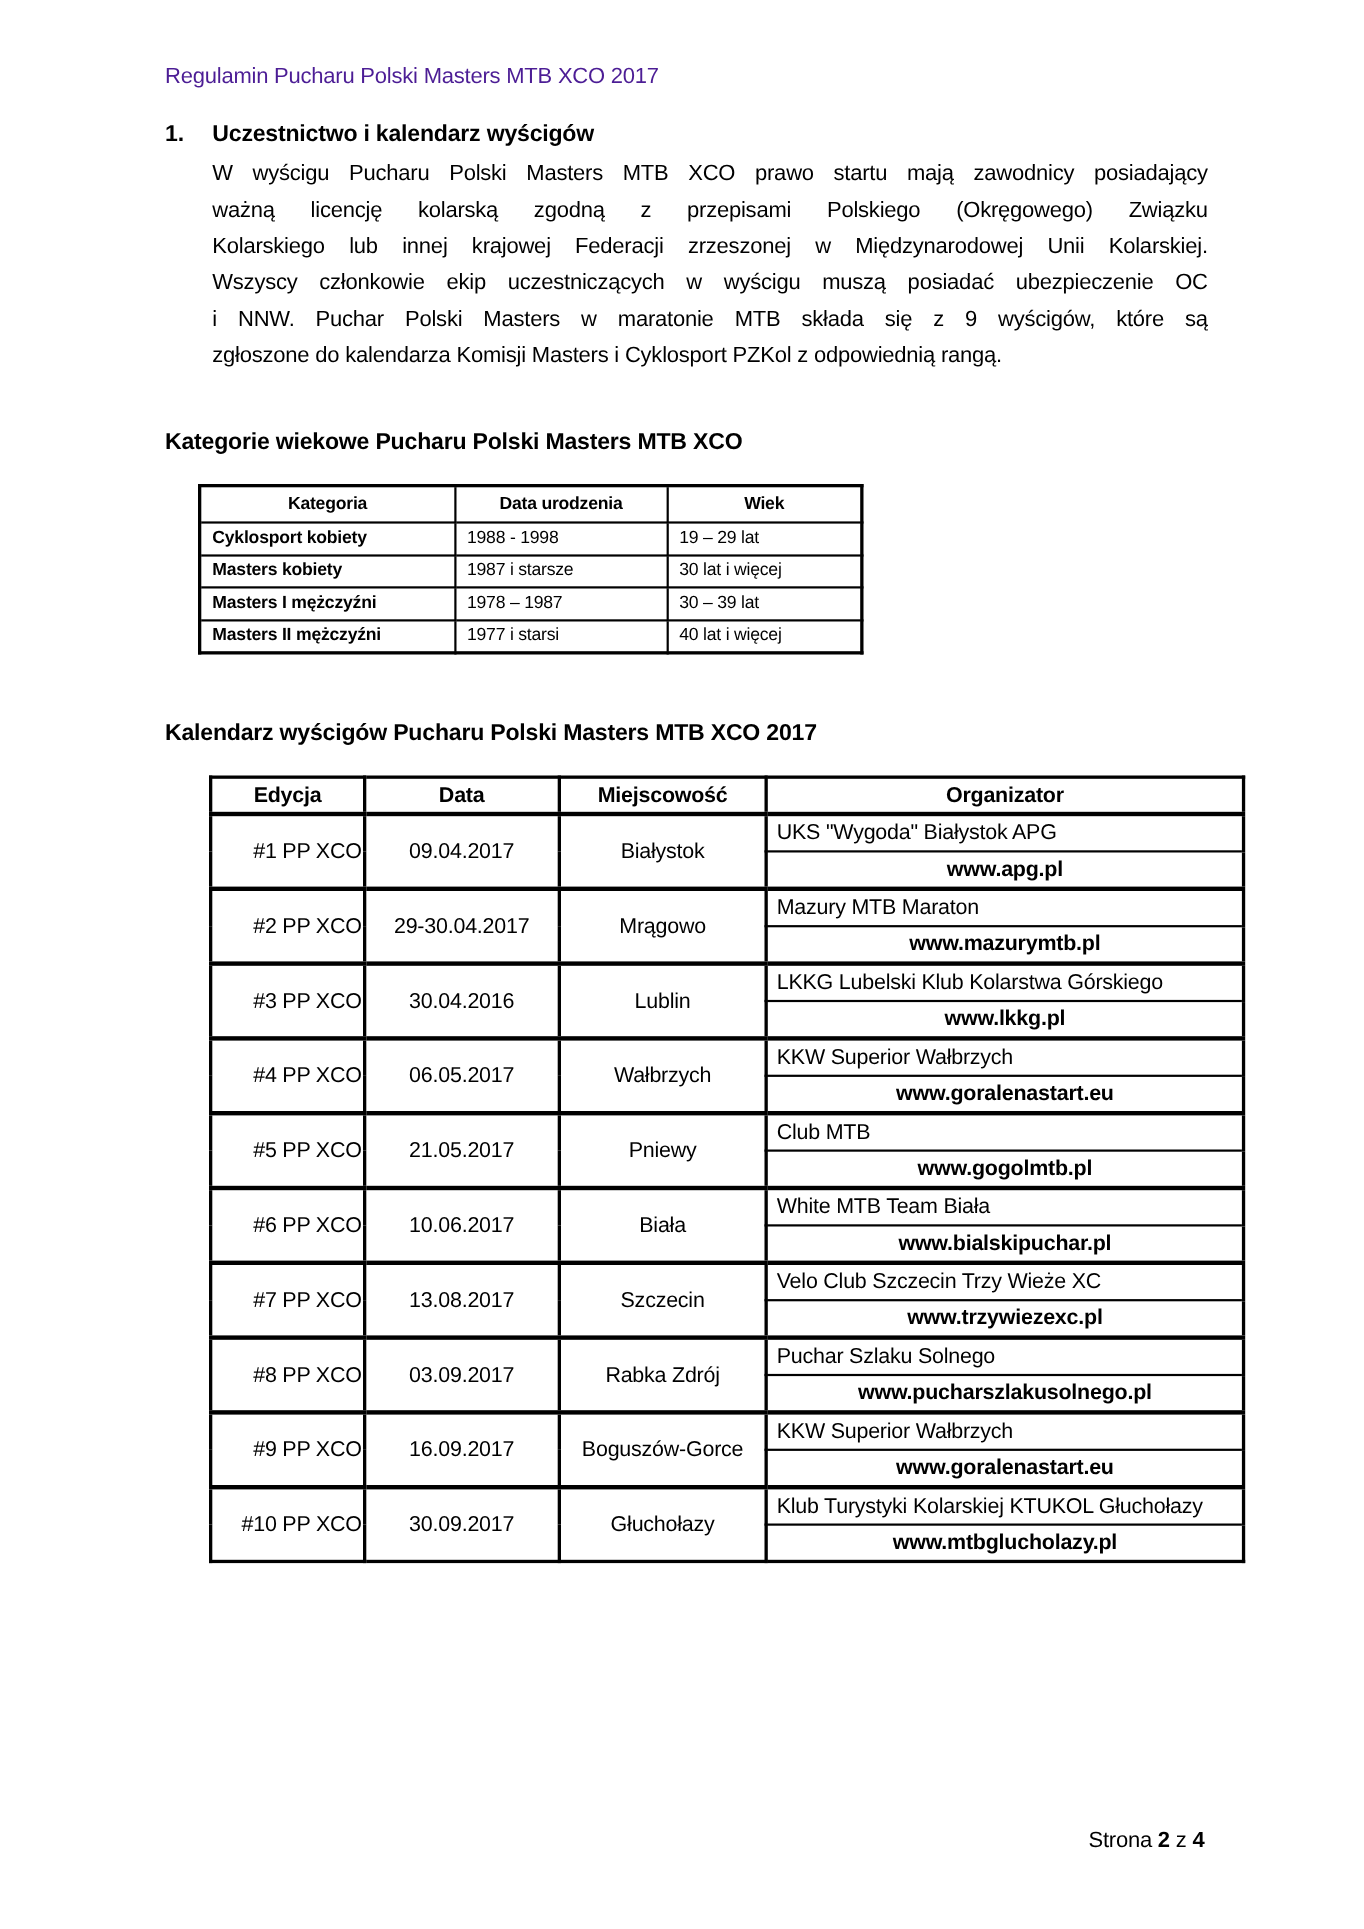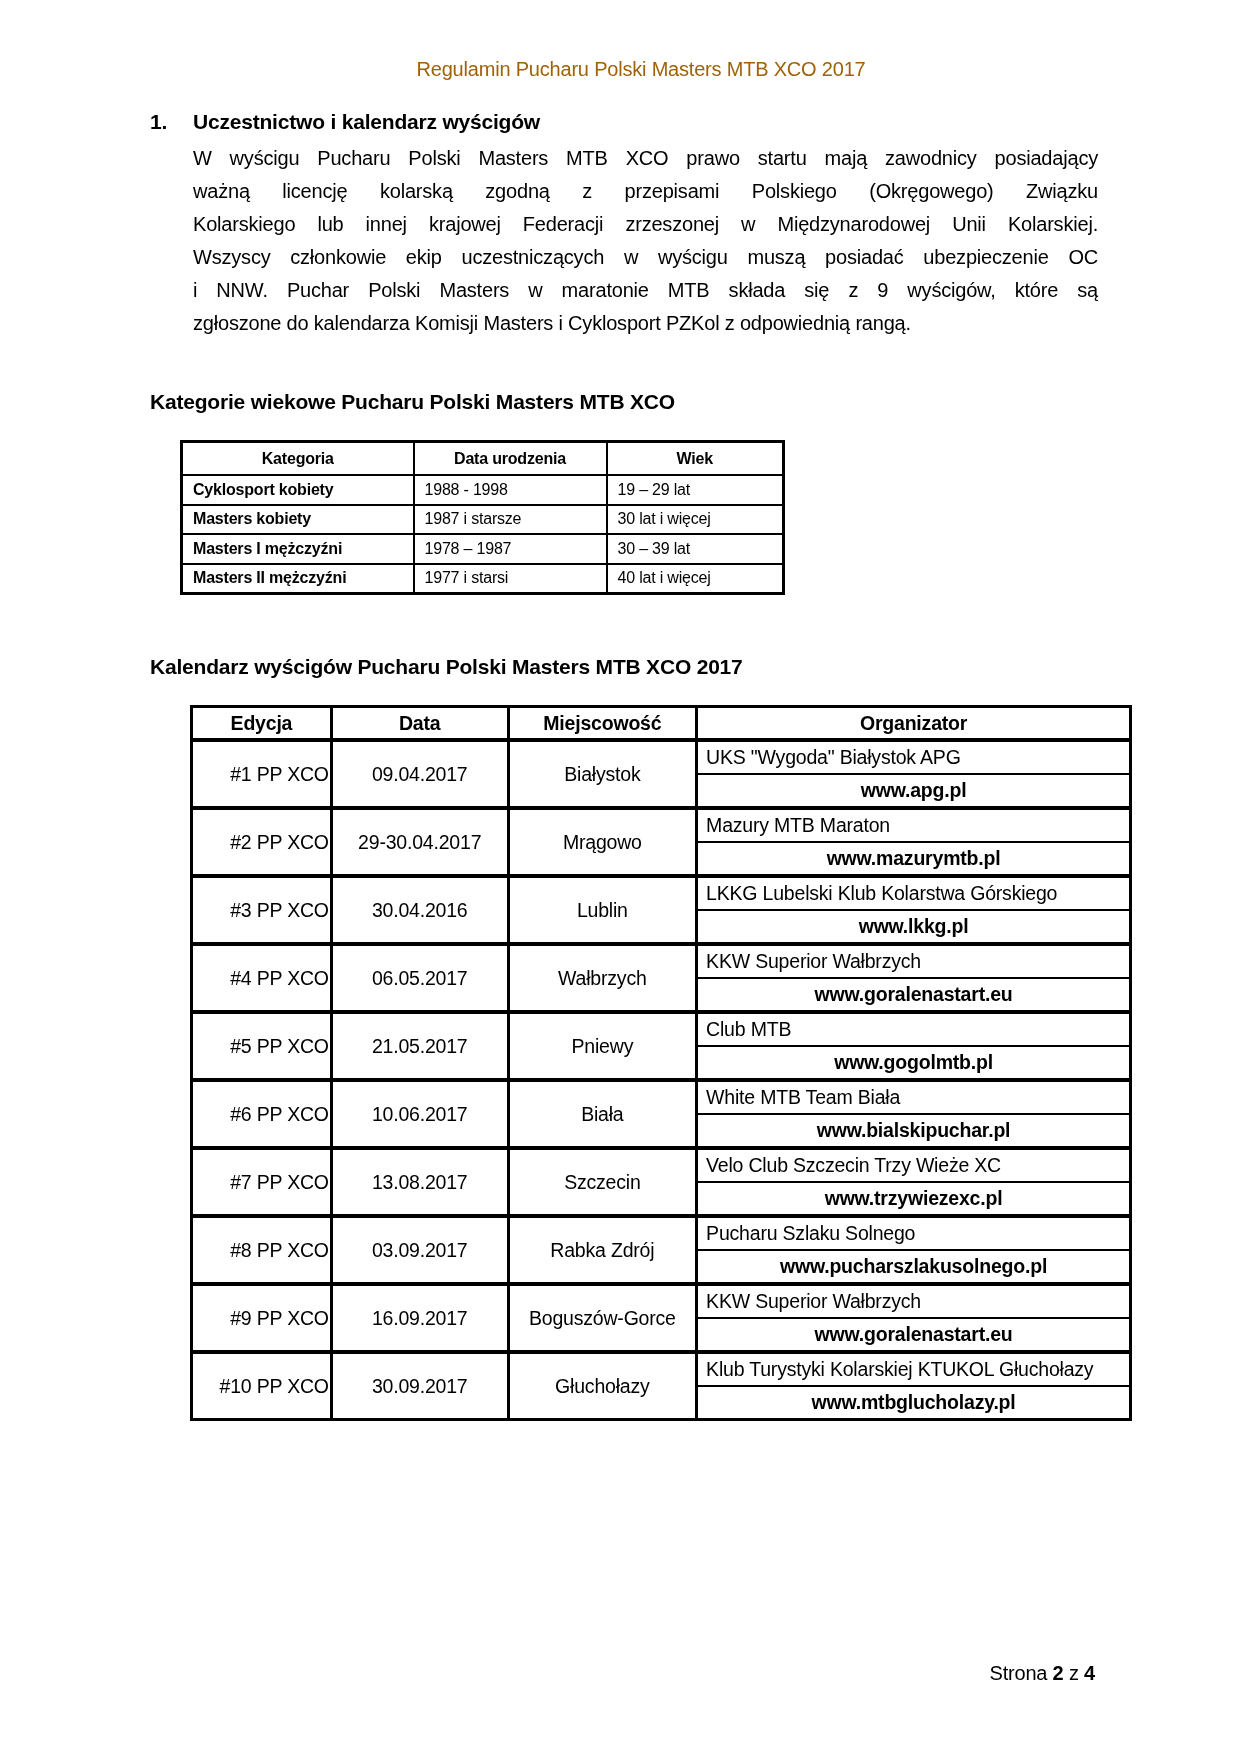--- a/index.html
+++ b/index.html
@@ -14,24 +14,23 @@
     overflow: hidden;
   }
   .content {
     position: absolute;
     left: 150px;
     top: 0;
     width: 982px;
   }
   .doc-title {
     padding-top: 56px;
-    text-align: center;
     font-size: 20px;
     line-height: 26px;
-    color: #a16207;
+    color: #4c1d95;
   }
   .section-heading {
     margin-top: 26px;
     display: flex;
     font-size: 21px;
     line-height: 27px;
     font-weight: bold;
   }
   .sec-num { width: 43px; flex: 0 0 43px; }
   .paragraph {
@@ -268,21 +267,21 @@
           <td class="org-name">Velo Club Szczecin Trzy Wieże XC</td>
         </tr>
         <tr>
           <td class="org-www">www.trzywiezexc.pl</td>
         </tr>
 
         <tr class="race-top">
           <td class="edition-cell" rowspan="2">#8 PP XCO</td>
           <td class="date-cell" rowspan="2">03.09.2017</td>
           <td class="place-cell" rowspan="2">Rabka Zdrój</td>
-          <td class="org-name">Pucharu Szlaku Solnego</td>
+          <td class="org-name">Puchar Szlaku Solnego</td>
         </tr>
         <tr>
           <td class="org-www">www.pucharszlakusolnego.pl</td>
         </tr>
 
         <tr class="race-top">
           <td class="edition-cell" rowspan="2">#9 PP XCO</td>
           <td class="date-cell" rowspan="2">16.09.2017</td>
           <td class="place-cell" rowspan="2">Boguszów-Gorce</td>
           <td class="org-name">KKW Superior Wałbrzych</td>

